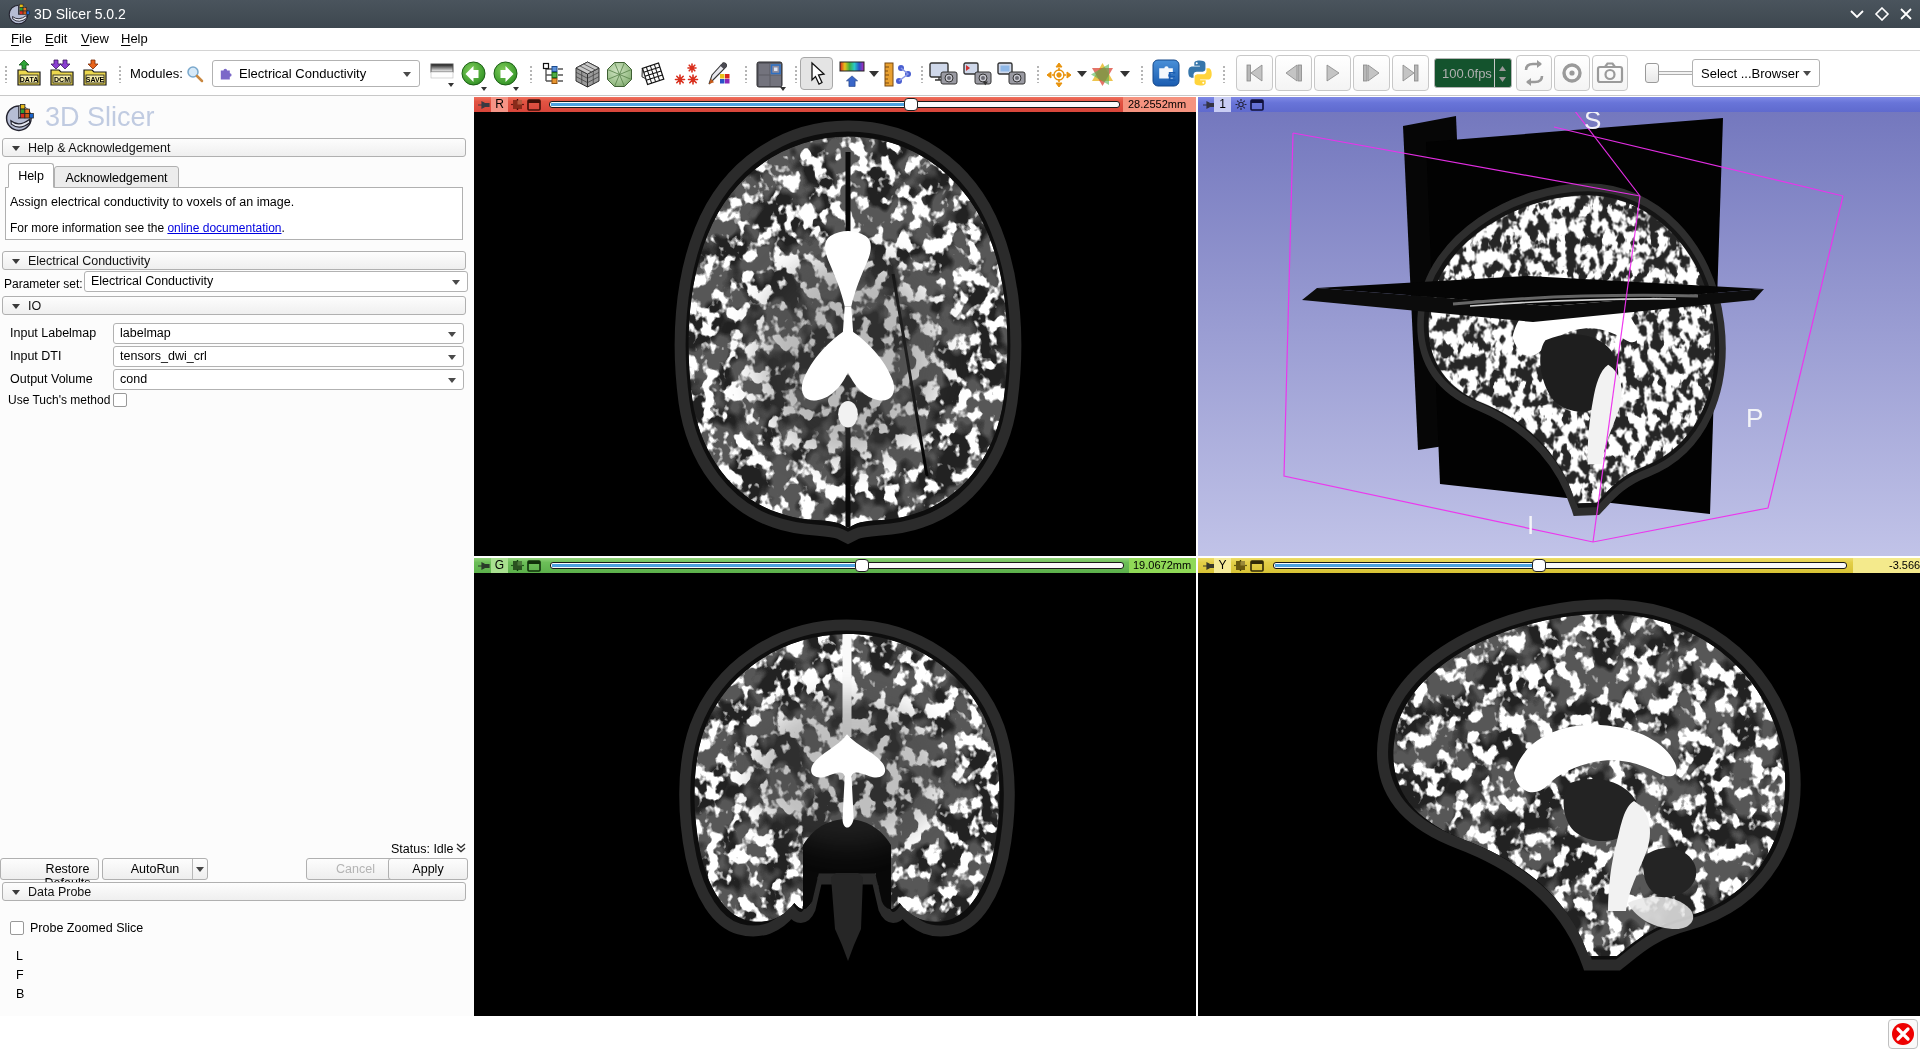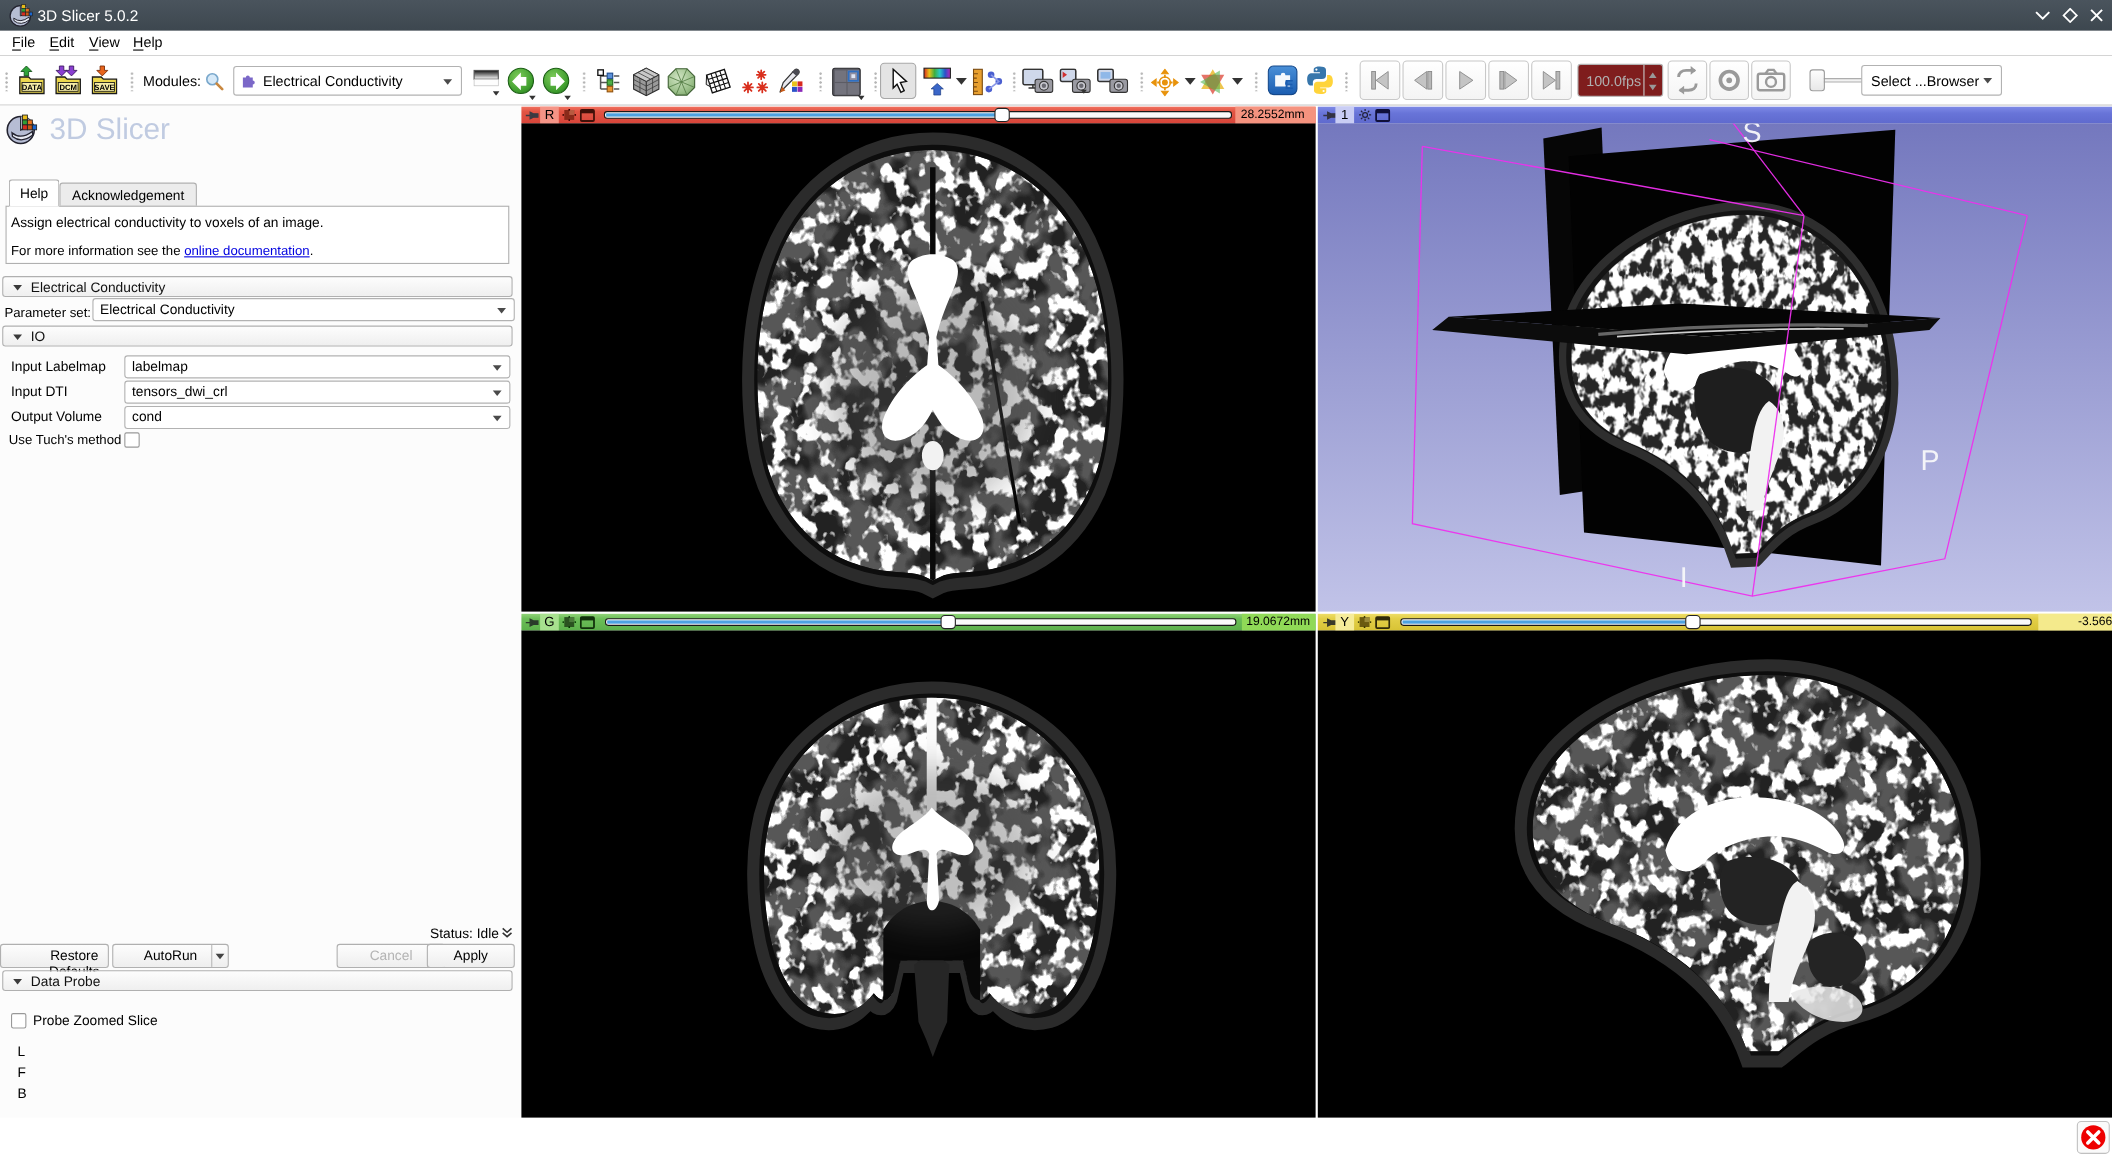--- a/index.html
+++ b/index.html
@@ -291,21 +291,21 @@
           <path d="M12 9 v16 l12 -8 z" fill="#c4c4c4" stroke="#888" stroke-width="0.8"></path>
         </svg></div>
     <div class="tbbtn" style="left:1353px;top:4px;width:37px;height:36px;"><svg width="35" height="34" viewBox="0 0 35 34">
           <rect x="9.5" y="9" width="3.5" height="16" fill="#b8b8b8" stroke="#888" stroke-width="0.8"></rect>
           <path d="M14 9 v16 l11 -8 z" fill="#c4c4c4" stroke="#888" stroke-width="0.8"></path>
         </svg></div>
     <div class="tbbtn" style="left:1392px;top:4px;width:37px;height:36px;"><svg width="35" height="34" viewBox="0 0 35 34">
           <path d="M10 9 v16 l11 -8 z" fill="#c4c4c4" stroke="#888" stroke-width="0.8"></path>
           <rect x="21.5" y="9" width="3.5" height="16" fill="#b8b8b8" stroke="#888" stroke-width="0.8"></rect>
         </svg></div>
-    <div class="abs" style="left:1434px;top:7px;width:78px;height:30px;border:1px solid #b4b4b4;border-radius:3px;background:#7f1d1d;">
+    <div class="abs" style="left:1434px;top:7px;width:78px;height:30px;border:1px solid #b4b4b4;border-radius:3px;background:#14532d;">
       <span style="position:absolute;left:7px;top:7px;font-size:13px;color:#b0b0b0;">100.0fps</span>
       <span style="position:absolute;right:0;top:0;width:17px;height:28px;border-left:1px solid #c8c8c8;"></span>
       <svg style="position:absolute;right:3px;top:4px" width="11" height="22" viewBox="0 0 11 22">
           <path d="M2 8 l3.5 -5 3.5 5 z" fill="#999"></path>
           <path d="M2 14 l3.5 5 3.5 -5 z" fill="#999"></path>
         </svg>
     </div>
     <div class="tbbtn" style="left:1516px;top:4px;width:36px;height:36px;"><svg width="34" height="34" viewBox="0 0 34 34">
           <g fill="none" stroke="#9a9a9a" stroke-width="2.6">
             <path d="M9 14 c0-4 3-6 7-6 h8"></path>
@@ -338,20 +338,24 @@
       <path d="M4.5 13.5 Q10.5 18.5 18.5 12.5 L18.8 15 Q11 21 4.8 16 Z" fill="#e6e9f2" stroke="#23232f" stroke-width="0.9"></path>
       <path d="M10.5 2.2 L10.5 11.5 L19.2 8.2" fill="none" stroke="#23232f" stroke-width="0.9"></path>
       <rect x="11.7" y="1.2" width="3.4" height="3.4" fill="#e8bb18" stroke="#222" stroke-width="0.6"></rect>
       <rect x="11.7" y="4.6" width="3.4" height="3.4" fill="#2f9e33" stroke="#222" stroke-width="0.6"></rect>
       <rect x="11.7" y="8" width="3.4" height="3.4" fill="#d82c20" stroke="#222" stroke-width="0.6"></rect>
       <rect x="15.1" y="4.6" width="3.4" height="3.4" fill="#e8731f" stroke="#222" stroke-width="0.6"></rect>
       <rect x="15.1" y="8" width="3.4" height="3.4" fill="#c85a14" stroke="#222" stroke-width="0.6"></rect>
       <rect x="18.5" y="8" width="3" height="3.4" fill="#1a66d0" stroke="#222" stroke-width="0.6"></rect>
     </svg>
     <div class="abs" style="left:45px;top:6px;font-size:27px;color:#c0cbe1;">3D Slicer</div>
+    <div class="sechdr" style="top:42px">
+        <span class="tri"></span>
+        <span class="lbl">Help &amp; Acknowledgement</span>
+      </div>
 
     <div class="abs" style="left:8px;top:67px;width:46px;height:25px;background:#fff;border:1px solid #b0b0b0;border-bottom:1px solid #fff;border-radius:3px 3px 0 0;font-size:12.5px;z-index:3;text-align:center;padding-top:5px;">Help</div>
     <div class="abs" style="left:54px;top:70px;width:125px;height:22px;background:#ececec;border:1px solid #b0b0b0;border-radius:3px 3px 0 0;font-size:12.5px;text-align:center;padding-top:4px;">Acknowledgement</div>
     <div class="abs" style="left:5px;top:91px;width:458px;height:53px;background:#fff;border:1px solid #b0b0b0;z-index:2;"></div>
     <div class="abs" style="left:10px;top:99px;font-size:12.5px;z-index:4;">Assign electrical conductivity to voxels of an image.</div>
     <div class="abs" style="left:10px;top:125px;font-size:12px;z-index:4;">For more information see the <span style="color:#0000e0;text-decoration:underline;">online documentation</span>.</div>
     <div class="sechdr" style="top:155px">
         <span class="tri"></span>
         <span class="lbl">Electrical Conductivity</span>
       </div>

